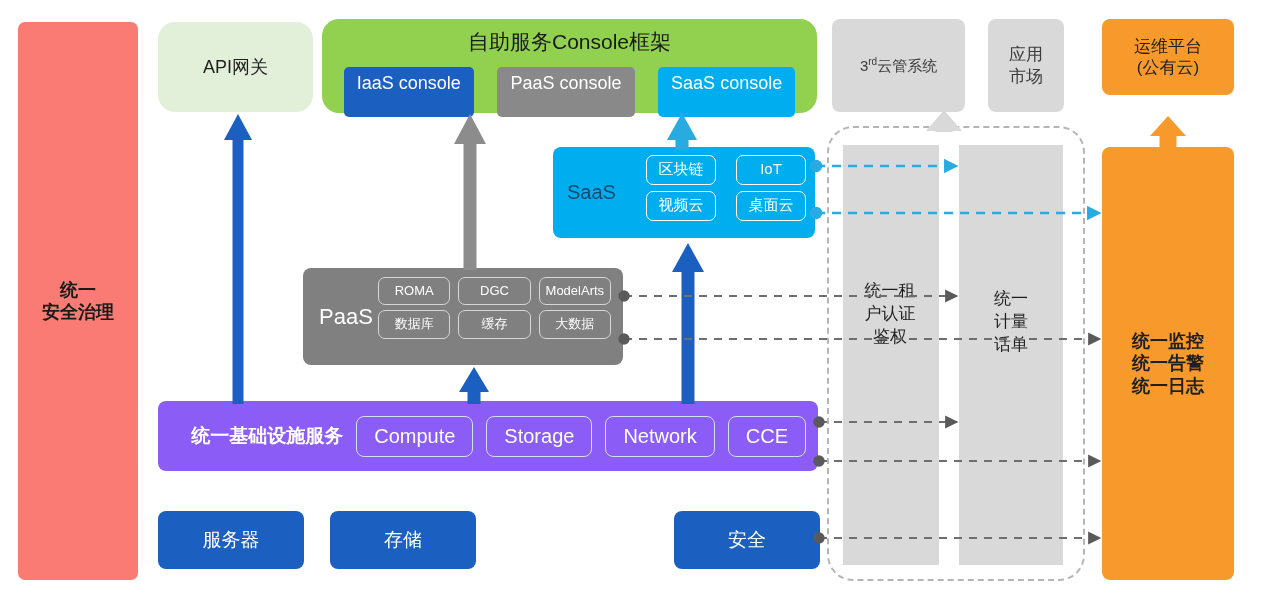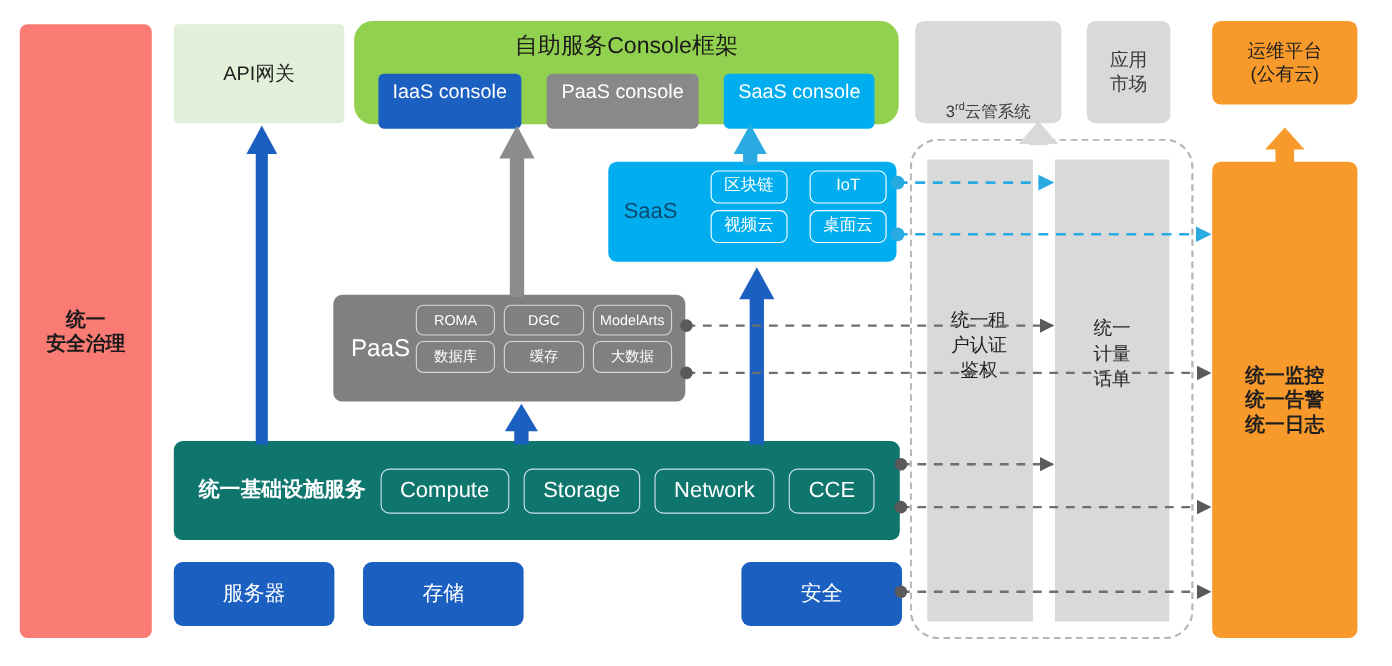--- a/index.html
+++ b/index.html
@@ -17,21 +17,21 @@
   
   .security-col {
     left: 18px; top: 22px; width: 120px; height: 558px;
     background: #FA7B74; border-radius: 7px;
     color: #1a1a1a; font-size: 18px; font-weight: 700;
   }
 
   
   .api-gw {
     left: 158px; top: 22px; width: 155px; height: 90px;
-    background: #E3F0D9; border-radius: 4px;
+    background: #E3F0D9; border-radius: 17px;
     color: #1f1f1f; font-size: 18px;
   }
 
   
   .console-frame {
     left: 322px; top: 19px; width: 495px; height: 94px;
     background: #92D14F; border-radius: 17px;
     display: block;
   }
   .console-title {
@@ -41,21 +41,21 @@
   .console-pills { position: absolute; left: 0; top: 48px; width: 100%;
     display: flex; justify-content: space-around; padding: 0 10px; }
   .pill { border-radius: 5px; color: #ffffff; font-size: 18px;
           padding: 5px 13px 22px; white-space: nowrap; }
   .pill.iaas { background: #1B5FC1; }
   .pill.paas { background: #898989; }
   .pill.saas { background: #00AEEF; }
 
   
   .grey-box { background: #D9D9D9; border-radius: 8px; color: #3b3b3b; }
-  .cloud-mgmt { left: 832px; top: 19px; width: 133px; height: 93px; font-size: 15px; align-items: flex-end; }
+  .cloud-mgmt { left: 832px; top: 19px; width: 133px; height: 93px; font-size: 15px; }
   .app-market { left: 988px; top: 19px; width: 76px; height: 93px; font-size: 17px; }
   .sup { font-size: 10px; vertical-align: super; }
 
   
   .ops-head {
     left: 1102px; top: 19px; width: 132px; height: 76px;
     background: #F89A2B; border-radius: 8px; color: #1f1f1f; font-size: 17px;
   }
   .ops-body {
     left: 1102px; top: 147px; width: 132px; height: 433px;
@@ -79,23 +79,23 @@
     left: 303px; top: 268px; width: 320px; height: 97px;
     background: #808080; border-radius: 8px; display: block;
   }
   .paas-label { position: absolute; left: 16px; top: 35px; font-size: 22px; color: #fff; }
   .paas-grid { position: absolute; left: 75px; top: 9px; width: 233px;
     display: grid; grid-template-columns: 1fr 1fr 1fr; gap: 5px 8px; }
   .paas-grid .sub-chip { border-color: #d6d6d6; font-size: 13px; padding: 5px 2px; }
 
   
   .infra-bar {
-    left: 158px; top: 401px; width: 660px; height: 90px;
-    background: #0f766e; border-radius: 8px; display: flex;
-    align-items: center; justify-content: center; padding: 0 12px; gap: 13px;
+    left: 158px; top: 401px; width: 660px; height: 70px;
+    background: #8b5cf6; border-radius: 8px; display: flex;
+    align-items: center; justify-content: flex-end; padding: 0 12px; gap: 13px;
   }
   .infra-label { color: #fff; font-size: 19px; font-weight: 700; white-space: nowrap; }
   .infra-chip { border: 1.6px solid #cfe0f7; border-radius: 8px; color: #fff;
     font-size: 20px; padding: 7px 17px; white-space: nowrap; }
 
   
   .res-box { background: #1B5FC1; border-radius: 8px; color: #fff; font-size: 19px;
              top: 511px; height: 58px; width: 146px; }
   .res-1 { left: 158px; } .res-2 { left: 330px; }
   .res-3 { left: 502px; } .res-4 { left: 674px; }

